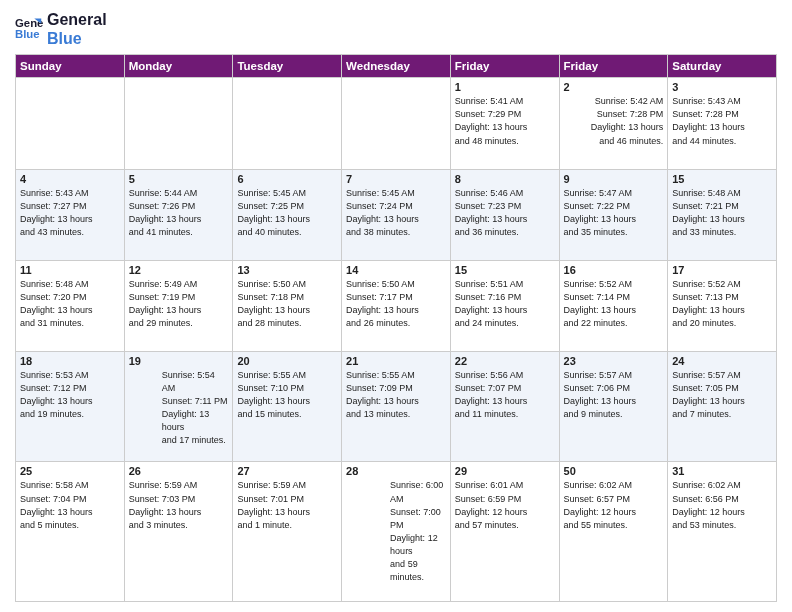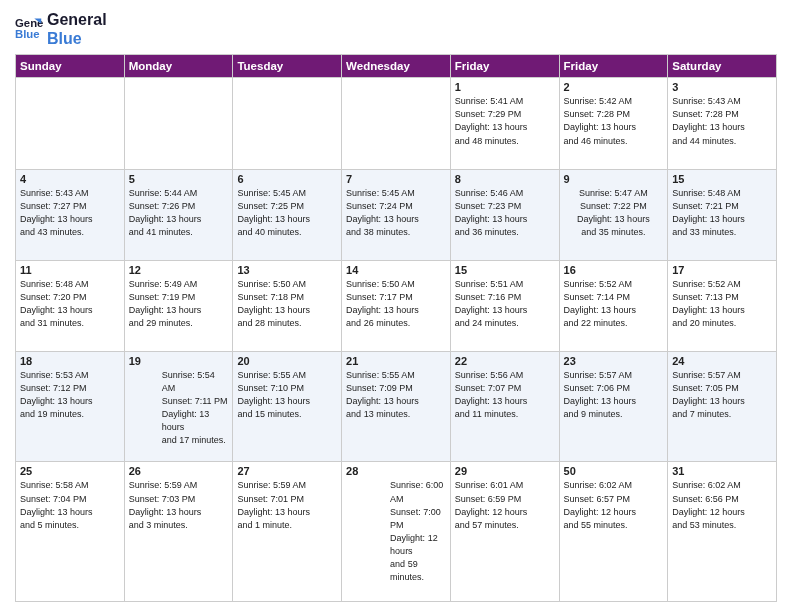--- a/index.html
+++ b/index.html
@@ -127,21 +127,21 @@
           <td class="empty-cell"></td>
           <td>
             <span class="day-num">1</span>
             <div class="day-info" style="white-space: pre-line;">Sunrise: 5:41 AM
 Sunset: 7:29 PM
 Daylight: 13 hours
 and 48 minutes.</div>
           </td>
           <td>
             <span class="day-num">2</span>
-            <div class="day-info" style="white-space: pre-line;">Sunrise: 5:42 AM
+            <div class="day-info" style="white-space: pre-line; text-align: right;">Sunrise: 5:42 AM
 Sunset: 7:28 PM
 Daylight: 13 hours
 and 46 minutes.</div>
           </td>
           <td>
             <span class="day-num">3</span>
             <div class="day-info" style="white-space: pre-line;">Sunrise: 5:43 AM
 Sunset: 7:28 PM
 Daylight: 13 hours
 and 44 minutes.</div>
@@ -178,21 +178,21 @@
           </td>
           <td>
             <span class="day-num">8</span>
             <div class="day-info" style="white-space: pre-line;">Sunrise: 5:46 AM
 Sunset: 7:23 PM
 Daylight: 13 hours
 and 36 minutes.</div>
           </td>
           <td>
             <span class="day-num">9</span>
-            <div class="day-info" style="white-space: pre-line; text-align: center;">Sunrise: 5:47 AM
+            <div class="day-info" style="white-space: pre-line;">Sunrise: 5:47 AM
 Sunset: 7:22 PM
 Daylight: 13 hours
 and 35 minutes.</div>
           </td>
           <td>
             <span class="day-num">15</span>
             <div class="day-info" style="white-space: pre-line;">Sunrise: 5:48 AM
 Sunset: 7:21 PM
 Daylight: 13 hours
 and 33 minutes.</div>

